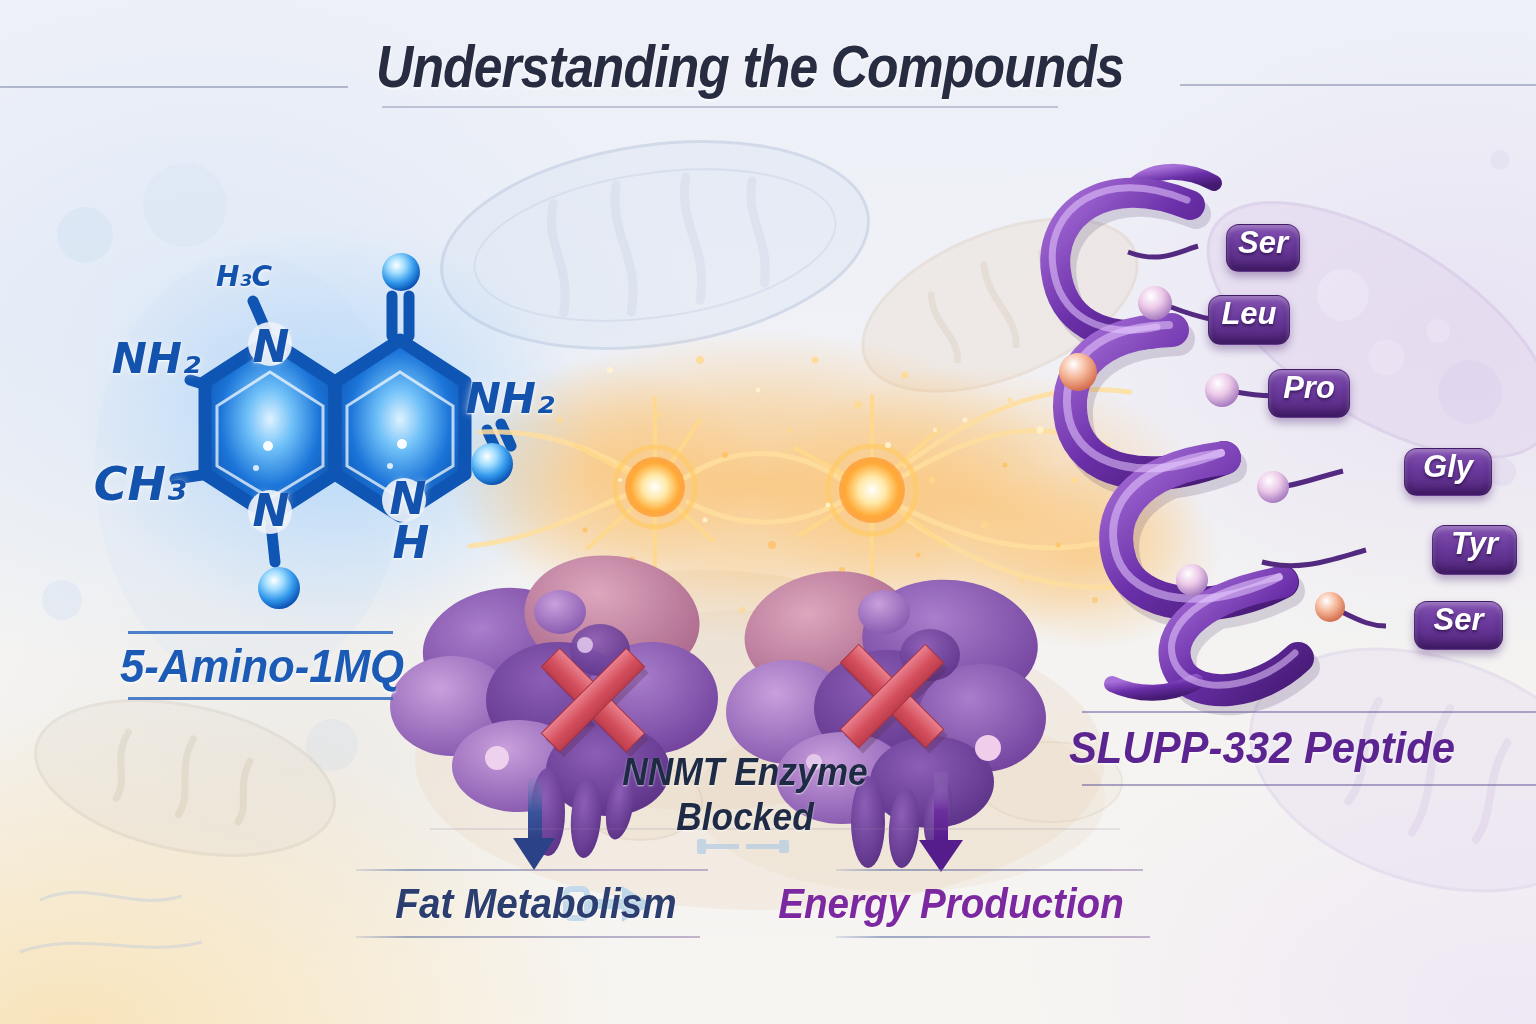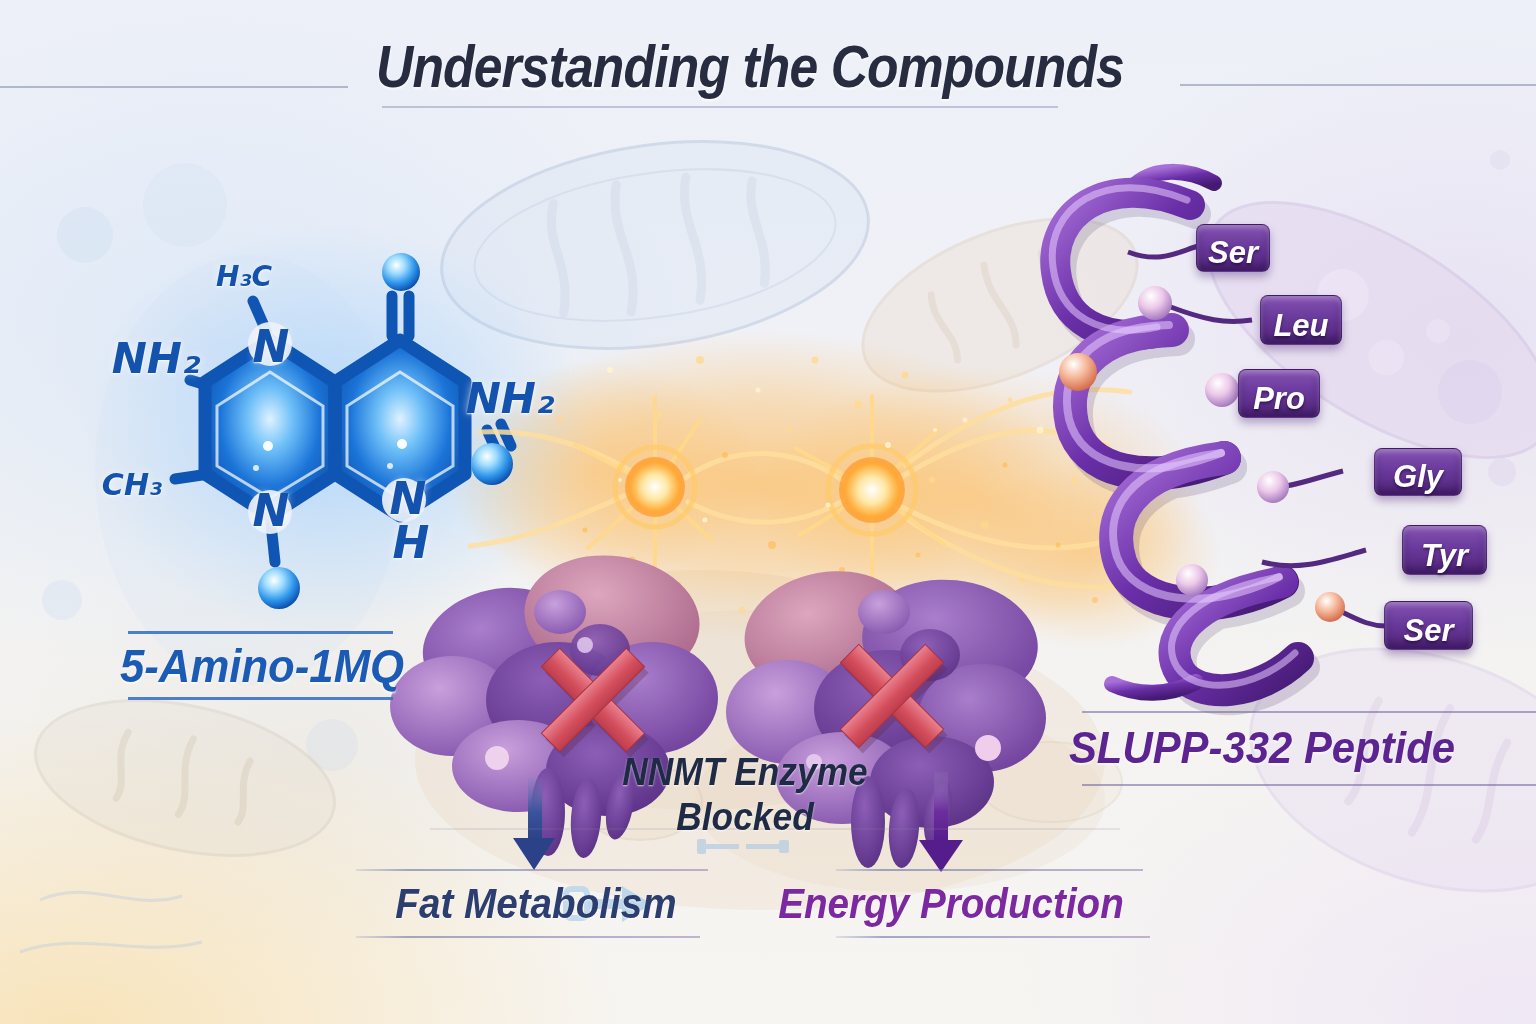--- a/index.html
+++ b/index.html
@@ -42,26 +42,27 @@
     text-shadow:0 2px 2px rgba(255,255,255,.6);
   }
   .enzymeTxt{
     font-size:38px;font-weight:bold;color:#1f2a44;line-height:1.18;text-align:center;
     transform:translate(-50%,-50%) scaleX(.93);white-space:normal;width:310px;
     text-shadow:0 1px 2px rgba(255,255,255,.7);
   }
   .outcomeL{font-size:42px;font-weight:bold;color:#2c3e70;transform:translate(-50%,-50%) scaleX(.92);text-shadow:0 1px 2px rgba(255,255,255,.75);}
   .outcomeR{font-size:42px;font-weight:bold;color:#7c28a0;transform:translate(-50%,-50%) scaleX(.92);text-shadow:0 1px 2px rgba(255,255,255,.75);}
   .badge{
-    position:absolute;z-index:4;display:flex;align-items:flex-end;justify-content:center;
+    position:absolute;z-index:4;display:flex;align-items:flex-start;justify-content:center;
     background:linear-gradient(180deg,#8452b2 0%,#6a3a9c 45%,#502478 100%);
-    border-radius:8px;color:#fff;font-weight:bold;font-size:31px;
+    border-radius:13px;color:#fff;font-weight:bold;font-size:31px;
     border:1px solid rgba(40,10,70,.35);
     box-shadow:inset 0 3px 5px rgba(255,255,255,.28),inset 0 -5px 9px rgba(25,4,55,.40),0 5px 9px rgba(70,30,110,.35);
     text-shadow:0 2px 3px rgba(20,0,40,.55);
+    margin-left:30px;
   }
 </style>
 </head>
 <body>
 
 <div id="stage">
 
   <svg id="art" width="1536" height="1024" viewBox="0 0 1536 1024">
     <defs>
       <radialGradient id="molGlow" cx="50%" cy="50%" r="50%">
@@ -420,34 +421,34 @@
   <div class="rule purp" style="left:1082px;top:784px;width:454px;"></div>
   <div class="rule fmt" style="left:356px;top:869px;width:352px;"></div>
   <div class="rule fmt" style="left:836px;top:869px;width:307px;"></div>
   <div class="rule fmt" style="left:356px;top:936px;width:344px;"></div>
   <div class="rule fmt" style="left:836px;top:936px;width:314px;"></div>
 
   <div class="txt title" style="left:750px;top:66px;">Understanding the Compounds</div>
 
   <div class="txt molLabel" style="left:244px;top:276px;font-size:28px;">H₃C</div>
   <div class="txt molLabel" style="left:156px;top:358px;font-size:42px;">NH₂</div>
-  <div class="txt molLabel" style="left:132px;top:484px;font-size:30px;">CH₃</div>
+  <div class="txt molLabel" style="left:140px;top:484px;font-size:46px;">CH₃</div>
   <div class="txt molLabel" style="left:271px;top:346px;font-size:44px;">N</div>
   <div class="txt molLabel" style="left:271px;top:510px;font-size:44px;">N</div>
   <div class="txt molLabel" style="left:510px;top:398px;font-size:42px;">NH₂</div>
   <div class="txt molLabel" style="left:408px;top:498px;font-size:44px;">N</div>
   <div class="txt molLabel" style="left:411px;top:542px;font-size:44px;">H</div>
 
   <div class="txt compound1" style="left:262px;top:666px;">5-Amino-1MQ</div>
   <div class="txt compound2" style="left:1262px;top:748px;">SLUPP-332 Peptide</div>
 
   <div class="badge" style="left:1196px;top:224px;width:72px;height:46px;">
     <span>Ser</span>
   </div>
-  <div class="badge" style="left:1260px;top:295px;width:80px;height:48px;">
+  <div class="badge" style="left:1178px;top:295px;width:80px;height:48px;">
     <span>Leu</span>
   </div>
   <div class="badge" style="left:1238px;top:369px;width:80px;height:47px;">
     <span>Pro</span>
   </div>
   <div class="badge" style="left:1374px;top:448px;width:86px;height:46px;">
     <span>Gly</span>
   </div>
   <div class="badge" style="left:1402px;top:525px;width:83px;height:48px;">
     <span>Tyr</span>

